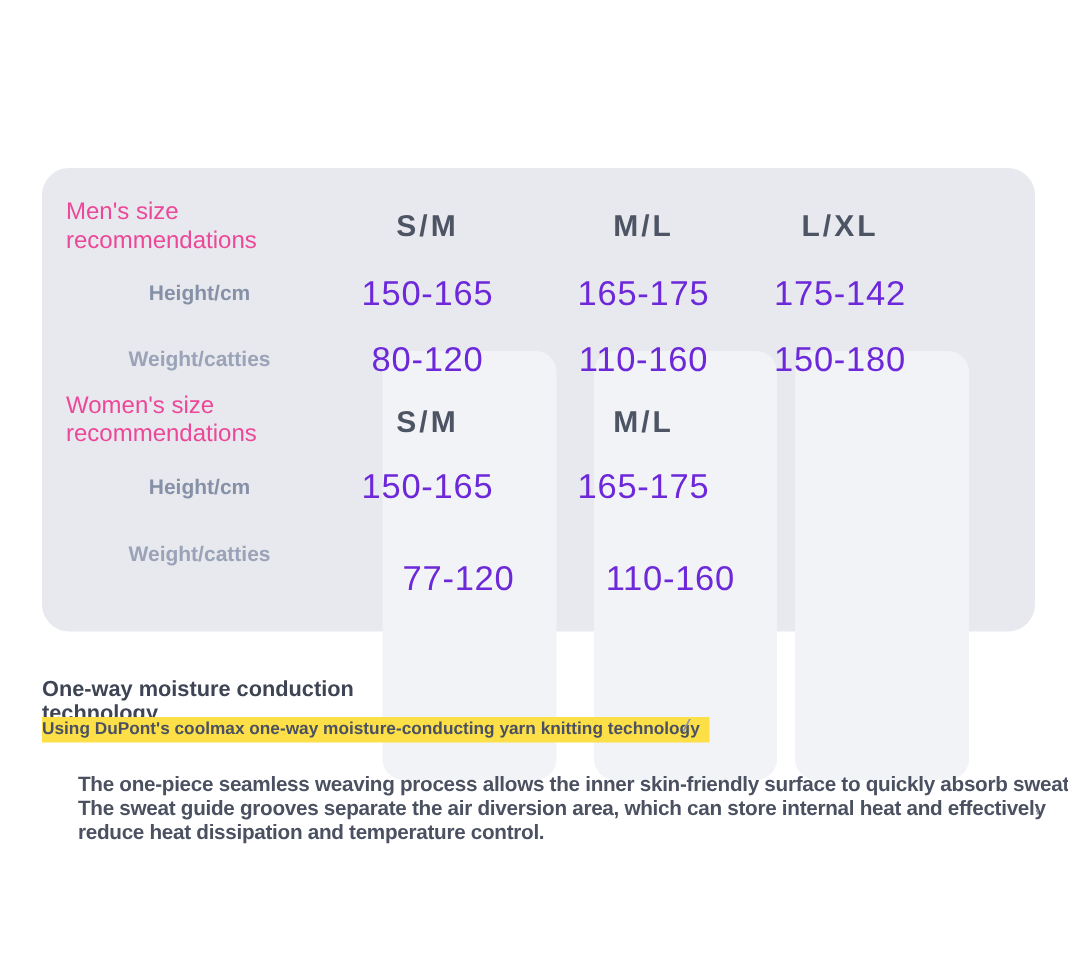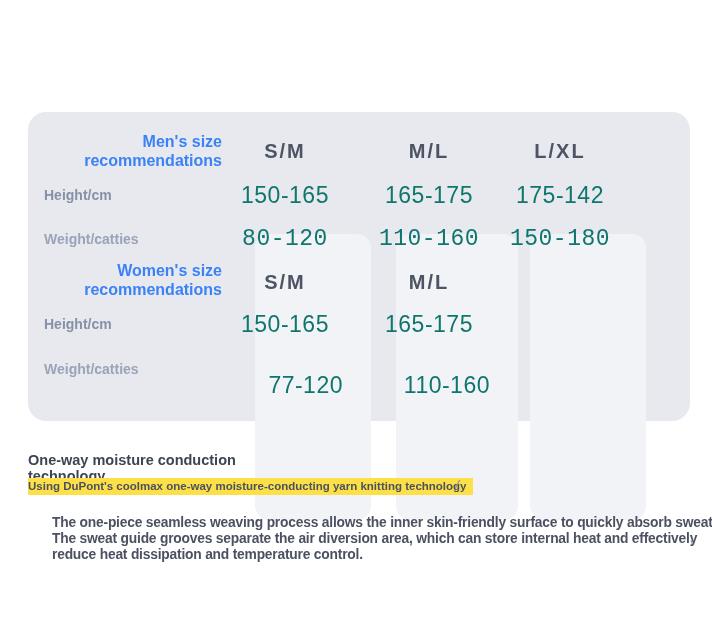--- a/index.html
+++ b/index.html
@@ -17,51 +17,51 @@
   }
   .col-card{
     position:absolute;top:122px;height:286px;background:#f2f3f7;border-radius:14px;
   }
   .col-card.c1{left:227px;width:116px;}
   .col-card.c2{left:368px;width:122px;}
   .col-card.c3{left:502px;width:116px;}
 
   .row-title{
     position:absolute;left:44px;width:178px;
-    font-size:16px;font-weight:bold;line-height:19px;color:#3b82f6;text-align:right;
+    font-size:16px;font-weight:normal;line-height:19px;color:#ec4899;
   }
   .row-title.men{top:132px;}
   .row-title.women{top:261px;}
 
   .row-label{
     position:absolute;left:44px;width:178px;
-    font-size:14px;font-weight:bold;line-height:16px;
+    font-size:14px;font-weight:bold;line-height:16px;text-align:center;
   }
   .row-label.height{color:#8691a8;}
   .row-label.weight{color:#9aa3b7;}
   .row-label.h1{top:187px;}
   .row-label.w1{top:231px;}
   .row-label.h2{top:316px;}
   .row-label.w2{top:361px;}
 
   .cell{
     position:absolute;text-align:center;
   }
   .cell.cc1{left:227px;width:116px;}
   .cell.cc2{left:368px;width:122px;}
   .cell.cc3{left:502px;width:116px;}
   .cell.size-header{
     font-size:20px;font-weight:bold;color:#4d5464;letter-spacing:2px;line-height:24px;
   }
   .cell.value{
-    font-size:23px;font-weight:400;color:#0f766e;letter-spacing:0.5px;line-height:27px;
+    font-size:23px;font-weight:400;color:#6d28d9;letter-spacing:0.5px;line-height:27px;
   }
   .rowpos-size1{top:139px;}
   .rowpos-h1{top:182px;}
-  .rowpos-w1{top:226px;font-family:Liberation Mono, monospace;}
+  .rowpos-w1{top:226px;}
   .rowpos-size2{top:270px;}
   .rowpos-h2{top:311px;}
   .rowpos-w2{top:372px;text-align:right;}
 
   
   .info-heading{
     position:absolute;left:28px;top:441px;width:218px;
     font-size:14.5px;font-weight:bold;line-height:15.5px;color:#3e4453;
   }
   .info-subheading{

